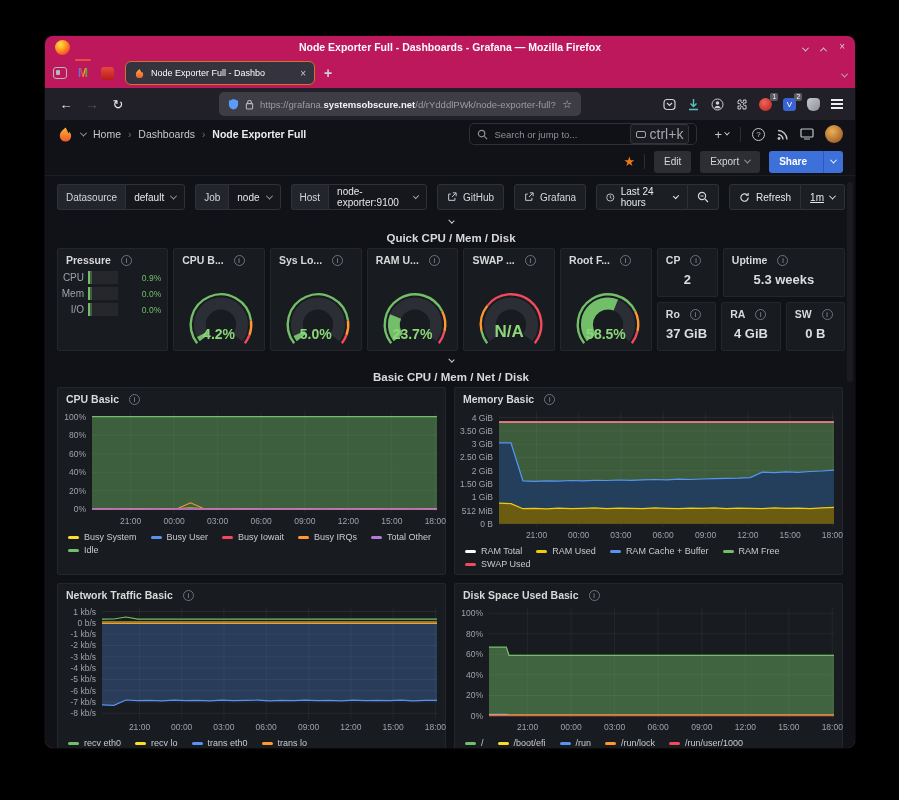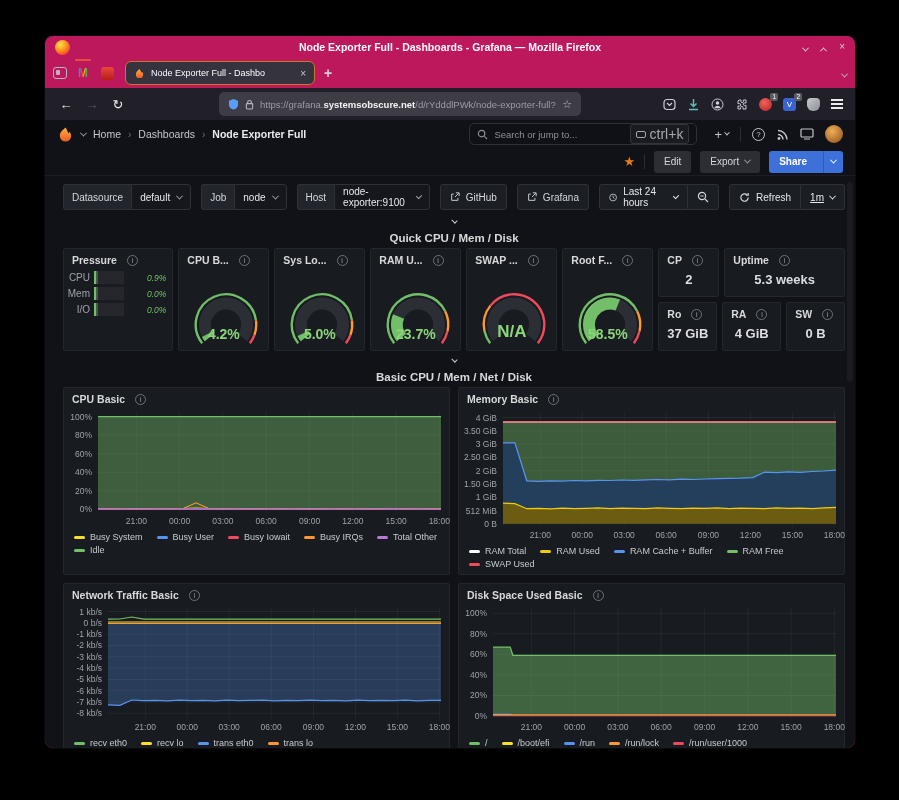--- a/index.html
+++ b/index.html
@@ -80,21 +80,21 @@
 
   .gf-actions { height:28px; display:flex; align-items:center; justify-content:flex-end;
     padding:0 12px; gap:9px; border-bottom:1px solid #1c1e23; }
   .star { color:#eb7b18; font-size:13px; }
   .btn { height:22px; display:flex; align-items:center; gap:6px; padding:0 10px; border-radius:3px;
     background:#2c2e33; font-size:10px; color:#d5d7dd; }
   .btn-share { background:#3d71d9; color:#fff; font-weight:bold; padding:0; overflow:hidden; }
   .btn-share .seg { padding:0 10px; display:flex; align-items:center; height:100%; }
   .btn-share .seg.caret { border-left:1px solid #2c5bc0; padding:0 7px; }
 
-  .dash { padding:8px 10px 0 18px; }
+  .dash { padding:8px 10px 0 12px; }
   .ctl-row { display:flex; align-items:center; gap:10px; margin-bottom:10px; }
   .ctl { display:flex; height:26px; font-size:10px; }
   .ctl-label { background:#22252b; border:1px solid #2f3136; border-right:none; border-radius:3px 0 0 3px;
     display:flex; align-items:center; padding:0 8px; color:#d5d7dd; }
   .ctl-value { background:#15171c; border:1px solid #2f3136; border-radius:0 3px 3px 0;
     display:flex; align-items:center; gap:7px; padding:0 8px; color:#e6e8ec; }
   .ctl-value .chv, .ctl .chv { color:#9fa3ab; }
   .lbtn { height:26px; display:flex; align-items:center; gap:6px; padding:0 9px; font-size:10px;
     border:1px solid #2f3136; background:#1b1e23; border-radius:3px; color:#d5d7dd; }
   .time-group { margin-left:auto; display:flex; }
@@ -114,21 +114,21 @@
   .info { width:11px; height:11px; min-width:11px; border:1px solid #6e727a; border-radius:50%;
     font-size:7px; color:#9fa3ab; display:flex; align-items:center; justify-content:center; }
   .info::after{ content:"i"; }
 
   .quick-row { display:flex; gap:5px; margin-bottom:8px; }
   .pressure { width:114px; height:103px; }
   .prow { display:flex; align-items:center; gap:4px; padding:3px 6px 0 2px; }
   .plabel { width:24px; text-align:right; font-size:10px; color:#9fa3ab; }
   .pbar { width:30px; height:13px; background:#25272d; border-left:2px solid #73bf69; position:relative; overflow:hidden; }
   .pbar-fill { position:absolute; left:0; top:0; bottom:0; background:rgba(115,191,105,0.35); }
-  .pval { margin-left:auto; font-size:8.5px; color:#73bf69;font-style:italic; }
+  .pval { margin-left:auto; font-size:8.5px; color:#73bf69; }
 
   .gauge-panel { width:94px; height:103px; position:relative; }
   .gauge-svg { position:absolute; left:3px; right:3px; top:22px; height:76px; width:88px; margin:0 auto; }
   .gauge-value { position:absolute; left:0; right:0; bottom:8px; text-align:center; font-size:14px;
     font-weight:bold; color:#8cd67a; }
   .gauge-value.na { font-size:17px; }
 
   .stat-group { width:193px; display:flex; flex-direction:column; gap:5px; }
   .stat-row { display:flex; gap:5px; flex:1; }
   .stat { flex:1; display:flex; flex-direction:column; }

